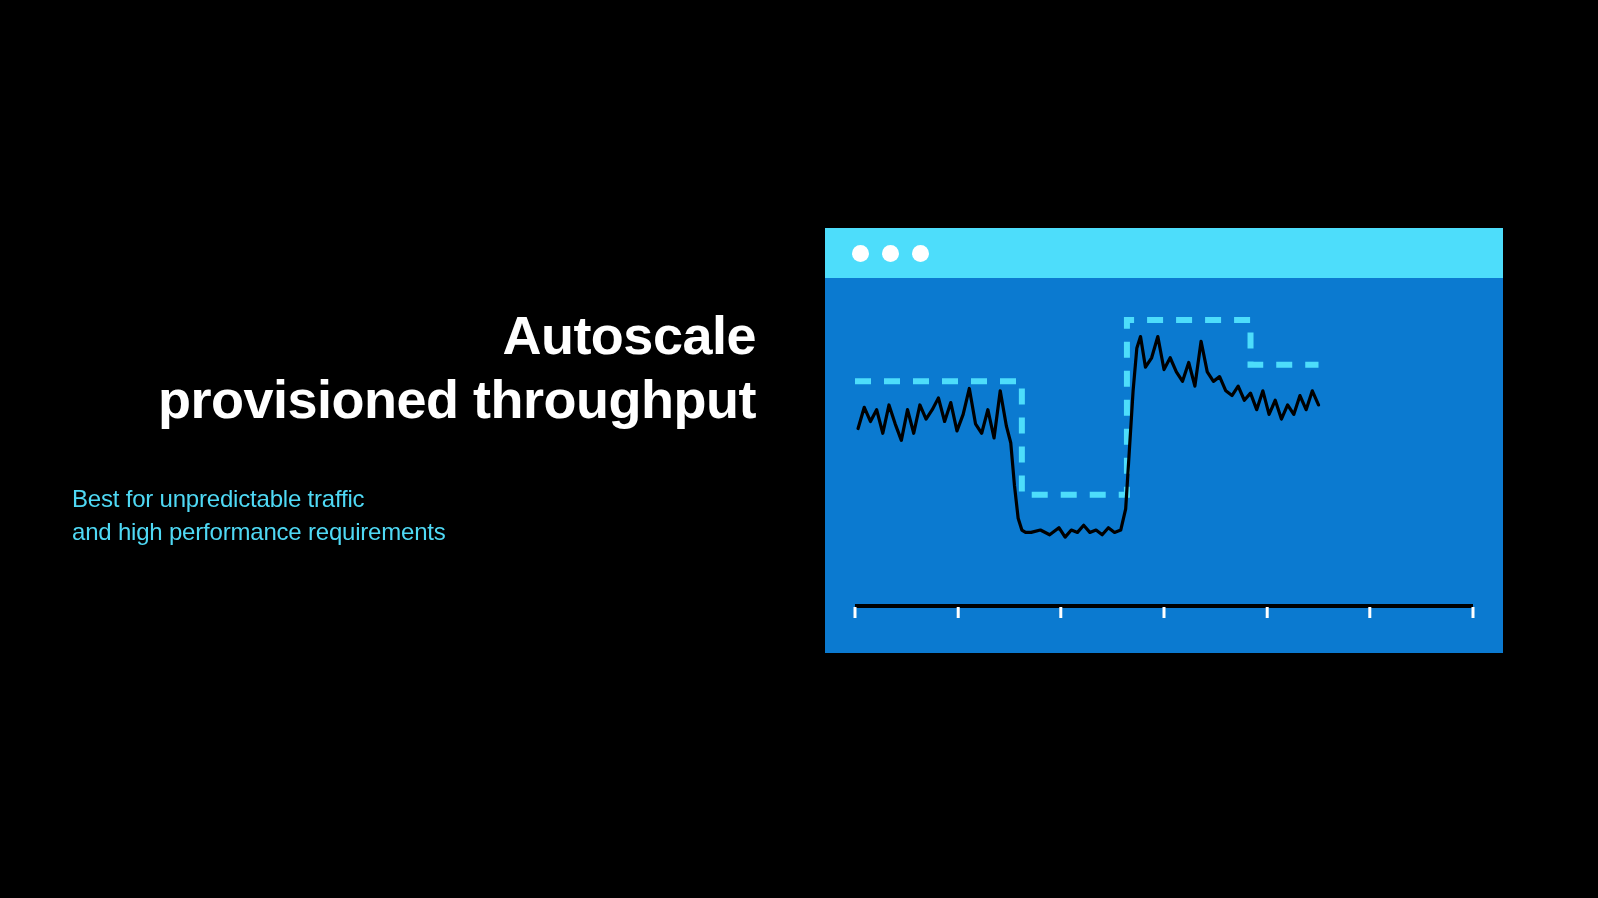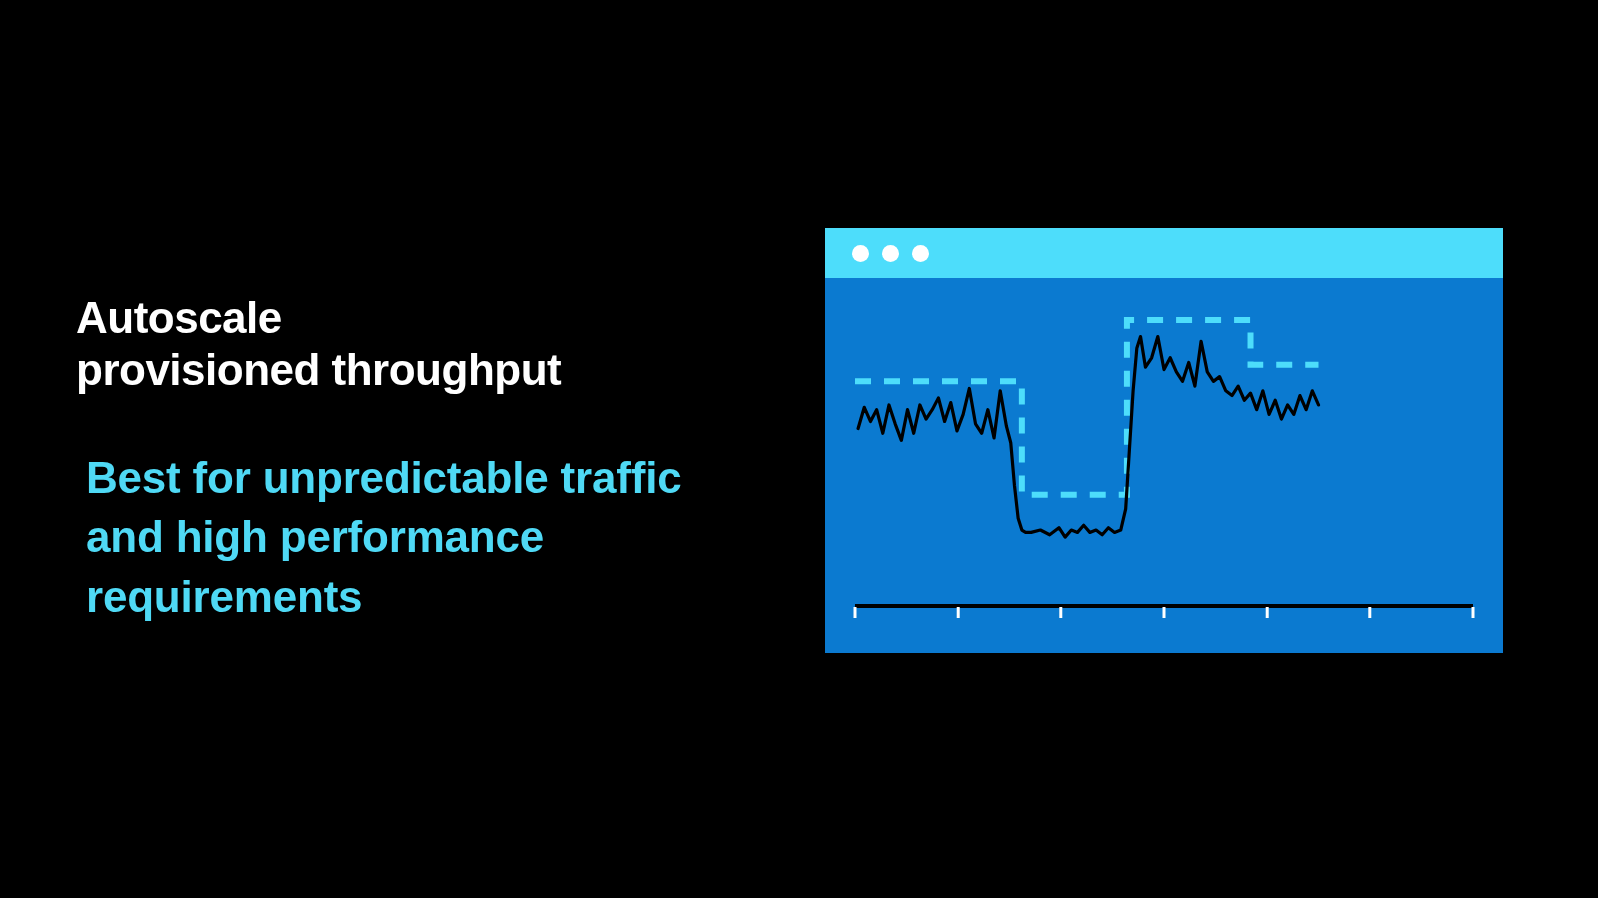--- a/index.html
+++ b/index.html
@@ -24,34 +24,35 @@
 
   
   #text-block {
     position: absolute;
     left: 72px;
     top: 288px;
     width: 700px;
   }
   #headline {
     color: #ffffff;
-    font-size: 44px;
+    font-size: 54px;
     line-height: 1.18;
     font-weight: 700;
     letter-spacing: -0.5px;
-    margin: 4px;
+    margin: 16px;
     white-space: pre-line;
+    text-align: right;
   }
   #subhead {
     color: #4FD9F5;
-    font-size: 44px;
+    font-size: 24px;
     line-height: 1.35;
-    font-weight: 700;
+    font-weight: 400;
     letter-spacing: -0.2px;
-    margin: 14px;
+    margin: 0;
     margin-top: 52px;
     white-space: pre-line;
   }
 
   
   #window-mock {
     position: absolute;
     left: 825px;
     top: 228px;
     width: 678px;

